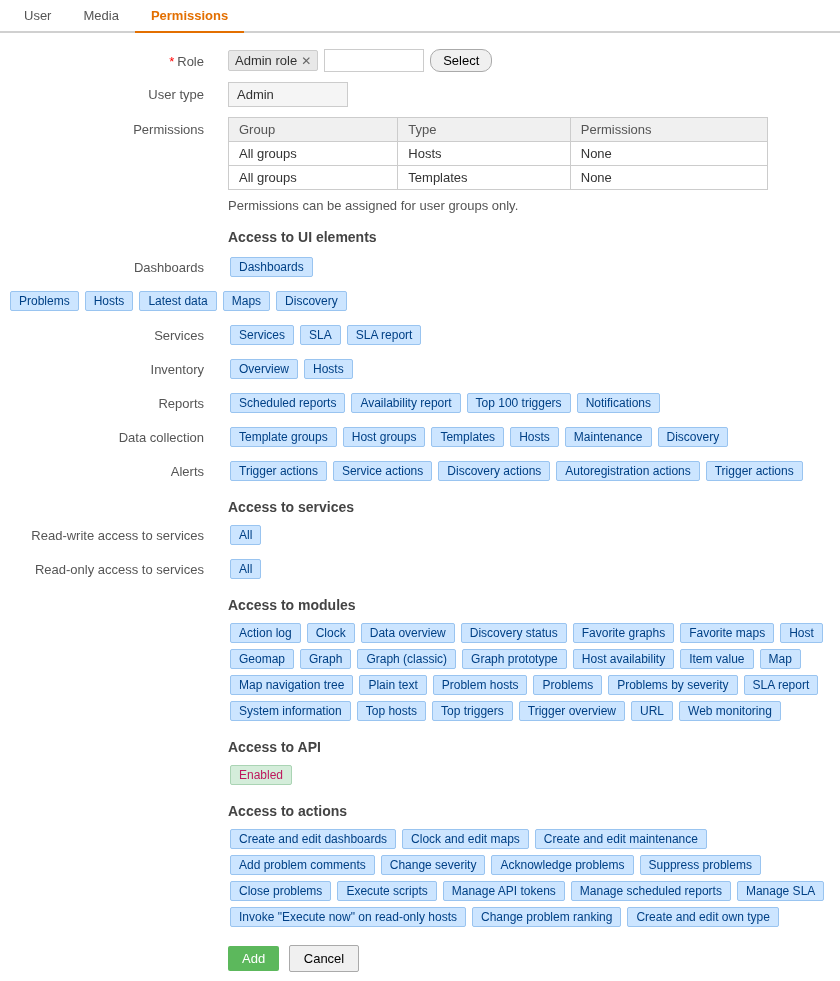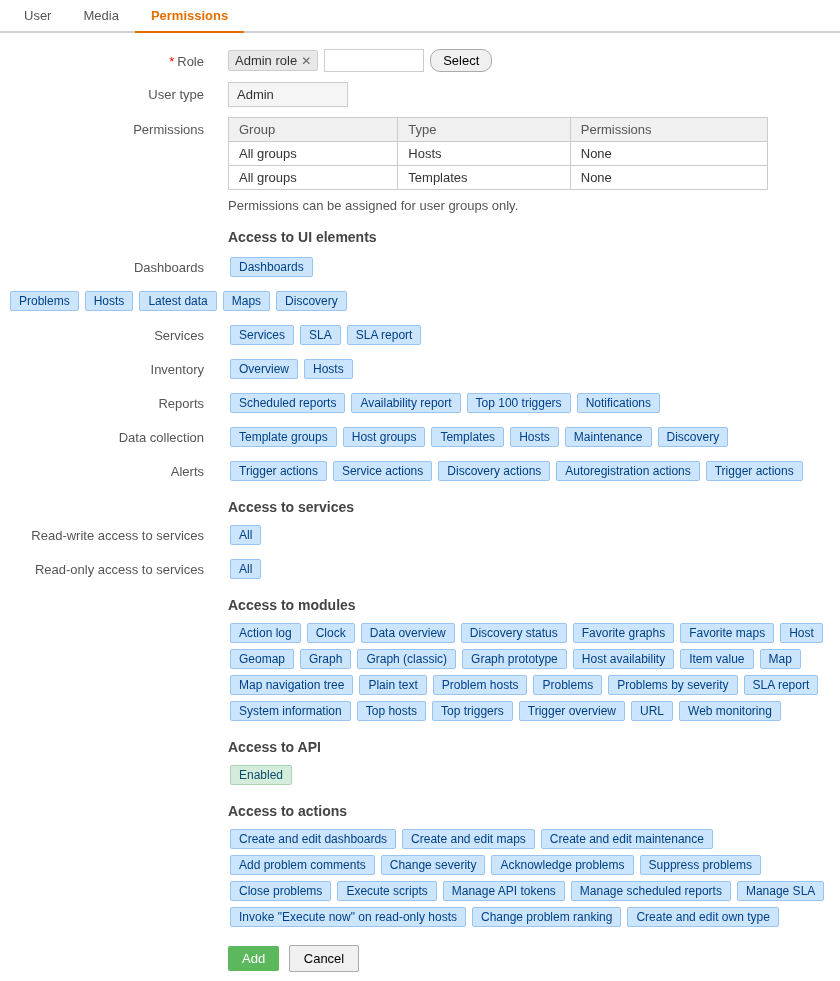--- a/index.html
+++ b/index.html
@@ -243,34 +243,34 @@
     </div>
   </div>
 
   <div style="margin-left: 220px; margin-bottom: 8px;">
     <div class="section-title">Access to API</div>
   </div>
 
   <div class="form-row">
     <div class="form-label"></div>
     <div class="form-value">
-      <span class="tag" style="background:#d4edda; border-color:#aad4b4; color:#0c4a6e;">Enabled</span>
+      <span class="tag" style="background:#d4edda; border-color:#aad4b4; color:#be185d;">Enabled</span>
     </div>
   </div>
 
   <div style="margin-left: 220px; margin-bottom: 8px;">
     <div class="section-title">Access to actions</div>
   </div>
 
   <div class="form-row">
     <div class="form-label"></div>
     <div class="form-value">
       <div class="tags-container" id="actions-tags">
           <span class="tag tag-blue">Create and edit dashboards</span>
-          <span class="tag tag-blue">Create and edit maps</span>
+          <span class="tag tag-blue">Clock and edit maps</span>
           <span class="tag tag-blue">Create and edit maintenance</span>
           <span class="tag tag-blue">Add problem comments</span>
           <span class="tag tag-blue">Change severity</span>
           <span class="tag tag-blue">Acknowledge problems</span>
           <span class="tag tag-blue">Suppress problems</span>
           <span class="tag tag-blue">Close problems</span>
           <span class="tag tag-blue">Execute scripts</span>
           <span class="tag tag-blue">Manage API tokens</span>
           <span class="tag tag-blue">Manage scheduled reports</span>
           <span class="tag tag-blue">Manage SLA</span>

